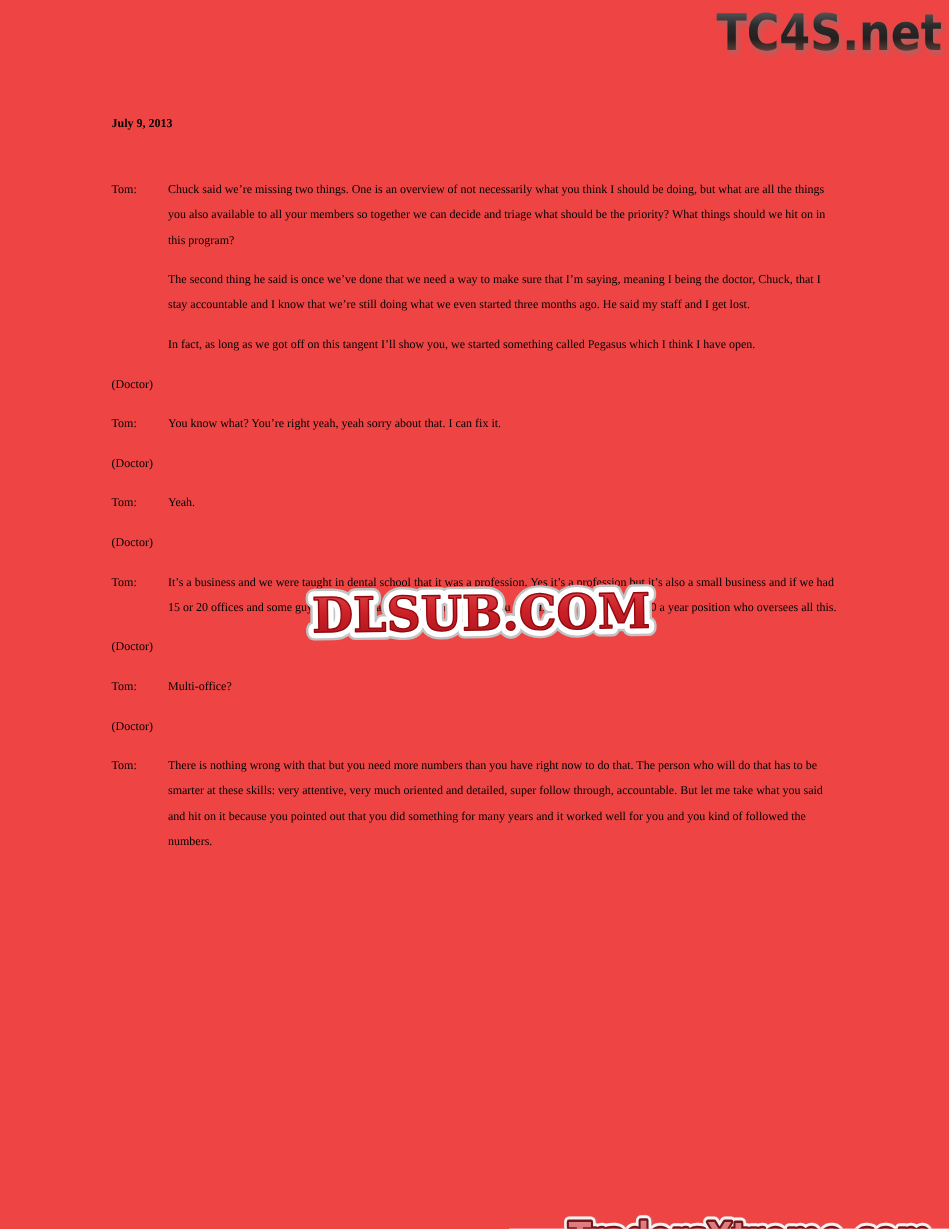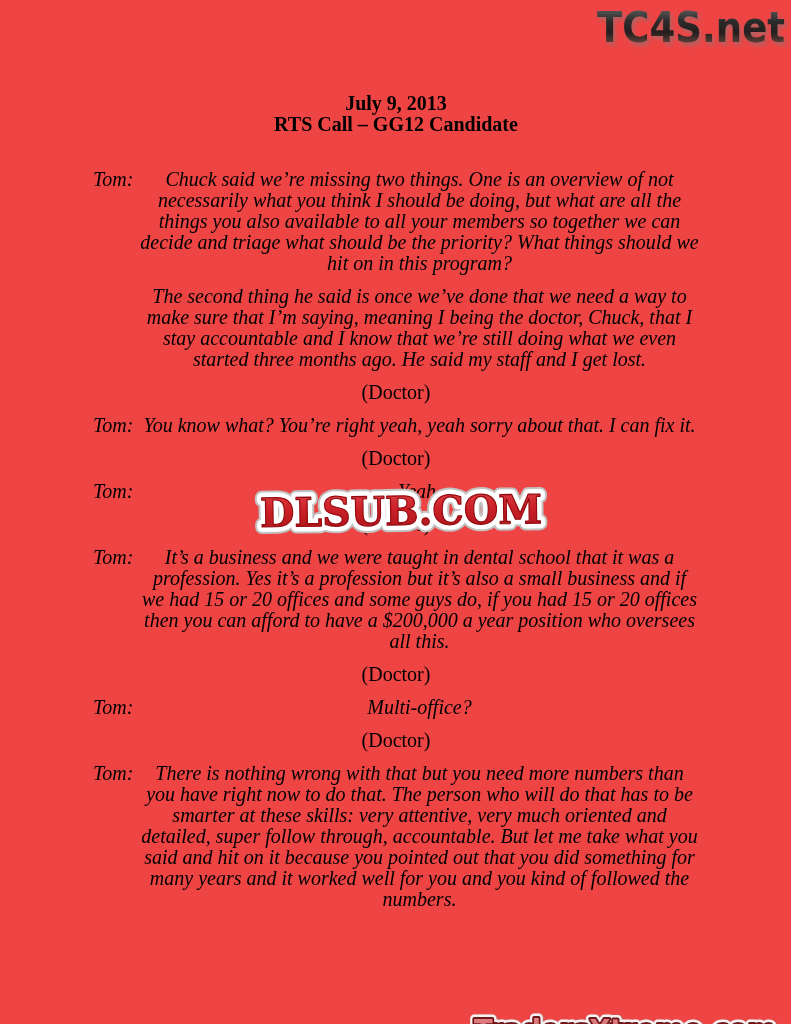--- a/index.html
+++ b/index.html
@@ -9,26 +9,26 @@
     width:791px; height:1024px;
     overflow:hidden;
     font-family:"Liberation Serif", serif;
     color:#000;
   }
   .page { position:absolute; inset:0; background:#ef4444; }
 
   
   .document {
     position:absolute; left:93px; top:93px; width:606px;
-    font-size:20px; line-height:21px;text-align:center;
+    font-size:10px; line-height:21px;
   }
   .doc-header { font-weight:bold; margin-bottom:34px; }
   .doc-header div { white-space:nowrap; }
 
-  .entry { position:relative; padding-left:47px;font-style:italic; }
+  .entry { position:relative; padding-left:47px; }
   .speaker { position:absolute; left:0; top:0; }
   .para { margin:0 0 12px 0; }
   .note { margin:0 0 12px 0; }
 
   
   .wm-top { position:absolute; top:1px; right:2px; }
   .wm-center { position:absolute; left:250px; top:483px; transform:rotate(-0.8deg); }
   .wm-bottom { position:absolute; top:973px; right:5px;margin-top:32px; }
   svg text { font-weight:bold; }
 </style>
@@ -47,28 +47,28 @@
           <stop offset="1" stop-color="#8c5a50"></stop>
         </linearGradient>
       </defs>
       <text x="196" y="41" text-anchor="end" font-family="'DejaVu Sans', sans-serif" font-size="42" textLength="188" lengthAdjust="spacingAndGlyphs" fill="url(#tc4s-grad)" style="filter: drop-shadow(2px 3px 2px rgba(140,115,115,0.65));">TC4S.net</text>
     </svg>
   </div>
 
   <div class="document">
     <div class="doc-header">
       <div>July 9, 2013</div>
-      <div>RTS Call – GG12 Candidate</div>
     </div>
     <div>
   <div class="entry">
     <span class="speaker">Tom:</span>
     <div>
             <p class="para">Chuck said we’re missing two things. One is an overview of not necessarily what you think I should be doing, but what are all the things you also available to all your members so together we can decide and triage what should be the priority? What things should we hit on in this program?</p>
             <p class="para">The second thing he said is once we’ve done that we need a way to make sure that I’m saying, meaning I being the doctor, Chuck, that I stay accountable and I know that we’re still doing what we even started three months ago. He said my staff and I get lost.</p>
+            <p class="para">In fact, as long as we got off on this tangent I’ll show you, we started something called Pegasus which I think I have open.</p>
           </div>
   </div>
 
   <p class="note">(Doctor)</p>
 
   <div class="entry">
     <span class="speaker">Tom:</span>
     <div>
             <p class="para">You know what? You’re right yeah, yeah sorry about that. I can fix it.</p>
           </div>

